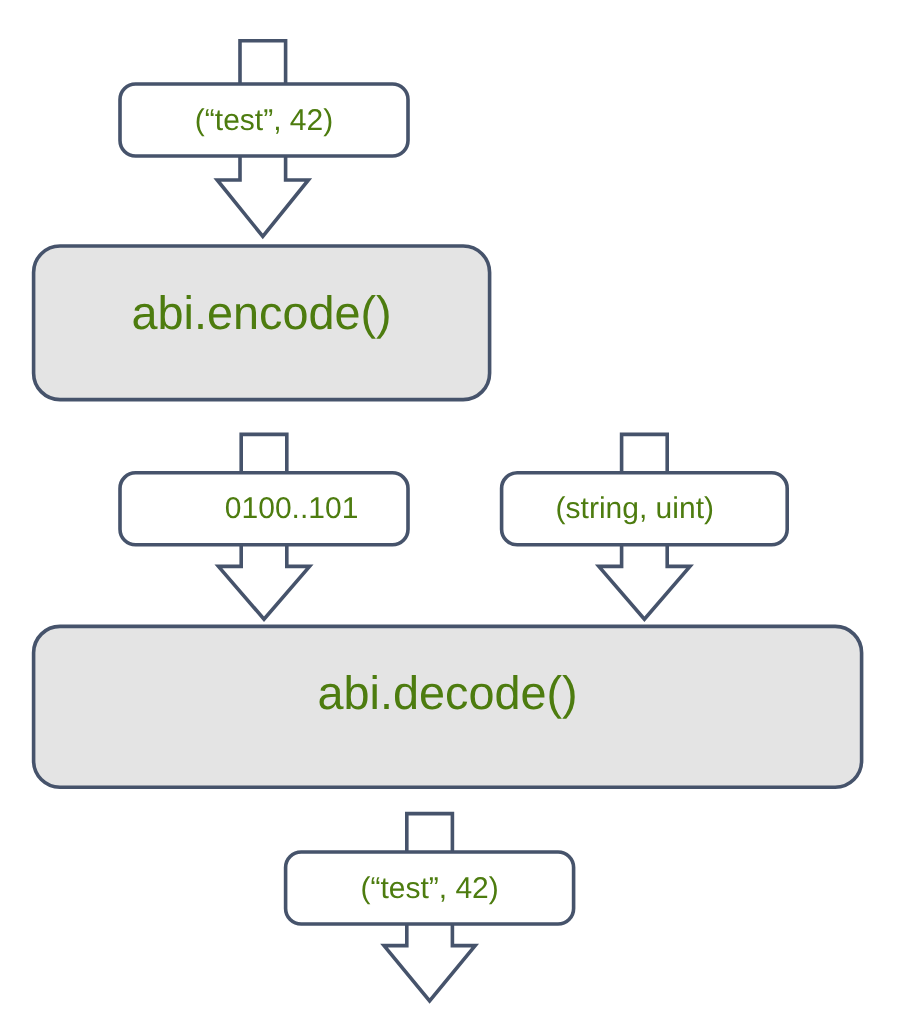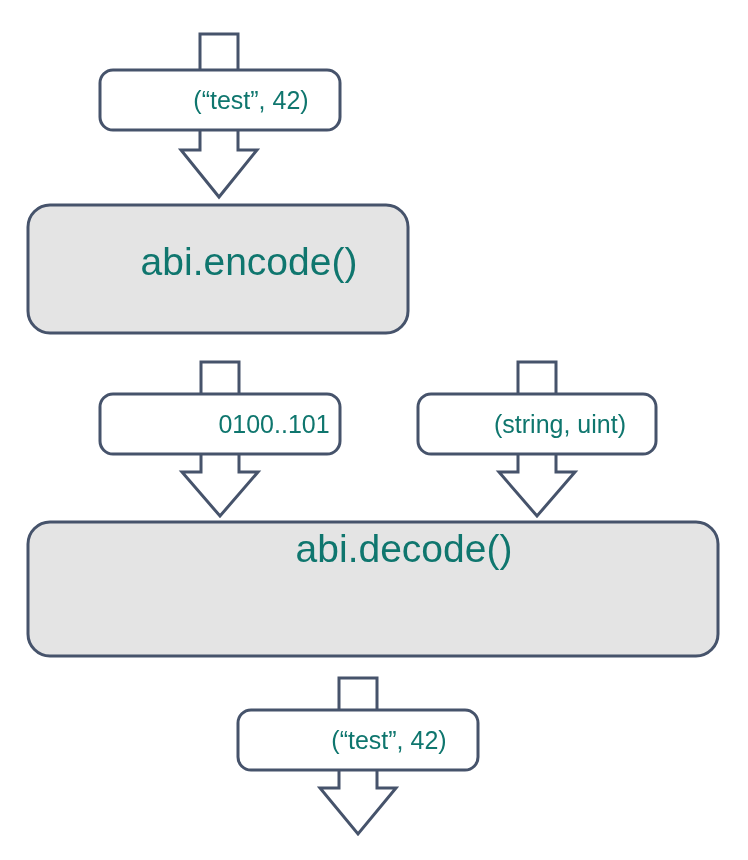--- a/index.html
+++ b/index.html
@@ -23,24 +23,23 @@
     top: 0;
     width: 748px;
     height: 860px;
   }
   .node-label {
     position: absolute;
     display: flex;
     align-items: center;
     justify-content: center;
     text-align: right;
-    color: #0f766e;
+    color: #4d7c0f;
     white-space: nowrap;
     pointer-events: none;
-    padding-left: 31px;
   }
   .label-small {
     font-size: 25px;
   }
   .label-process {
     font-size: 39px;
   }
 </style>
 </head>
 <body>
@@ -60,16 +59,16 @@
       <rect x="100" y="394" width="240" height="60" rx="13" ry="13" fill="#ffffff" stroke="#46536b" stroke-width="3"></rect>
       <rect x="418" y="394" width="238" height="60" rx="13" ry="13" fill="#ffffff" stroke="#46536b" stroke-width="3"></rect>
       <rect x="28" y="522" width="690" height="134" rx="22" ry="22" fill="#e4e4e4" stroke="#46536b" stroke-width="3"></rect>
       <rect x="238" y="710" width="240" height="60" rx="13" ry="13" fill="#ffffff" stroke="#46536b" stroke-width="3"></rect>
     </svg>
   <div id="label-layer">
       <div class="node-label label-small" style="left: 100px; top: 70px; width: 240px; height: 60px; font-size: 25px;">(“test”, 42)</div>
       <div class="node-label label-process" style="left: 28px; top: 205px; width: 380px; height: 113px; font-size: 39px;">abi.encode()</div>
       <div class="node-label label-small" style="left: 100px; top: 394px; width: 286px; height: 60px; font-size: 25px;">0100..101</div>
       <div class="node-label label-small" style="left: 418px; top: 394px; width: 222px; height: 60px; font-size: 25px;">(string, uint)</div>
-      <div class="node-label label-process" style="left: 28px; top: 492px; width: 690px; height: 114px; font-size: 39px; border-radius: 14px;">abi.decode()</div>
+      <div class="node-label label-process" style="left: 28px; top: 522px; width: 690px; height: 114px; font-size: 39px; border-radius: 14px;">abi.decode()</div>
       <div class="node-label label-small" style="left: 238px; top: 710px; width: 240px; height: 60px; font-size: 25px;">(“test”, 42)</div>
     </div>
 </div>
 
 </body></html>

